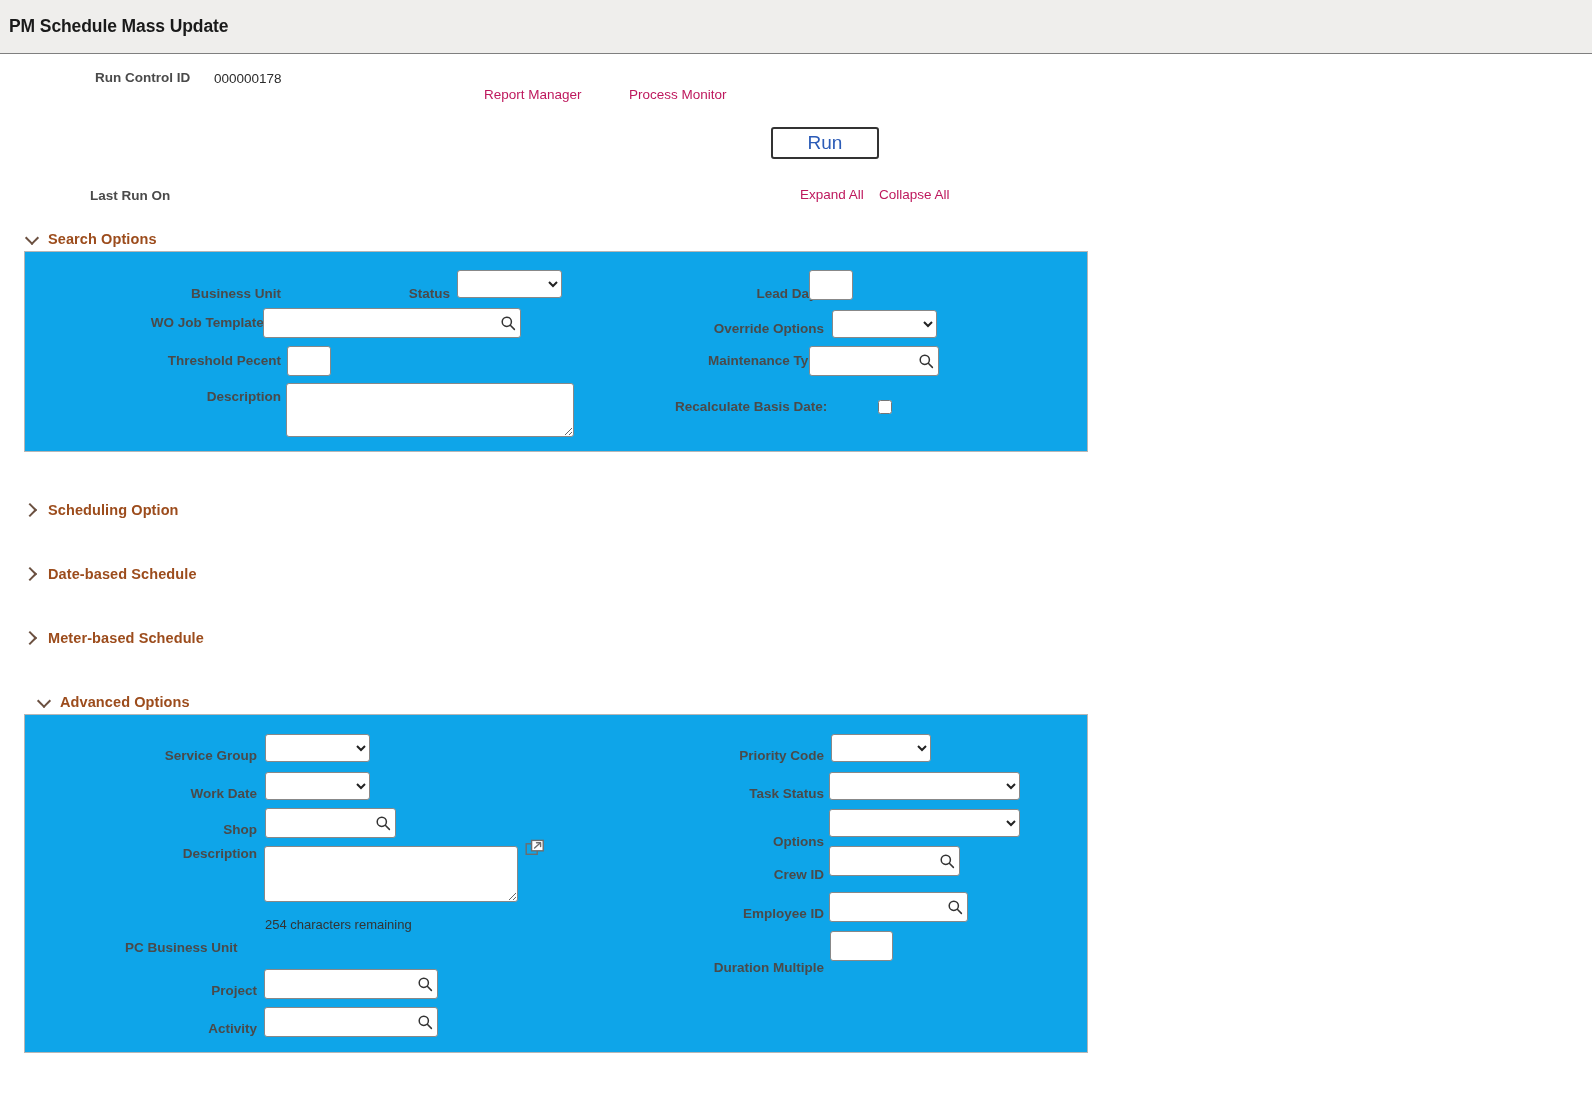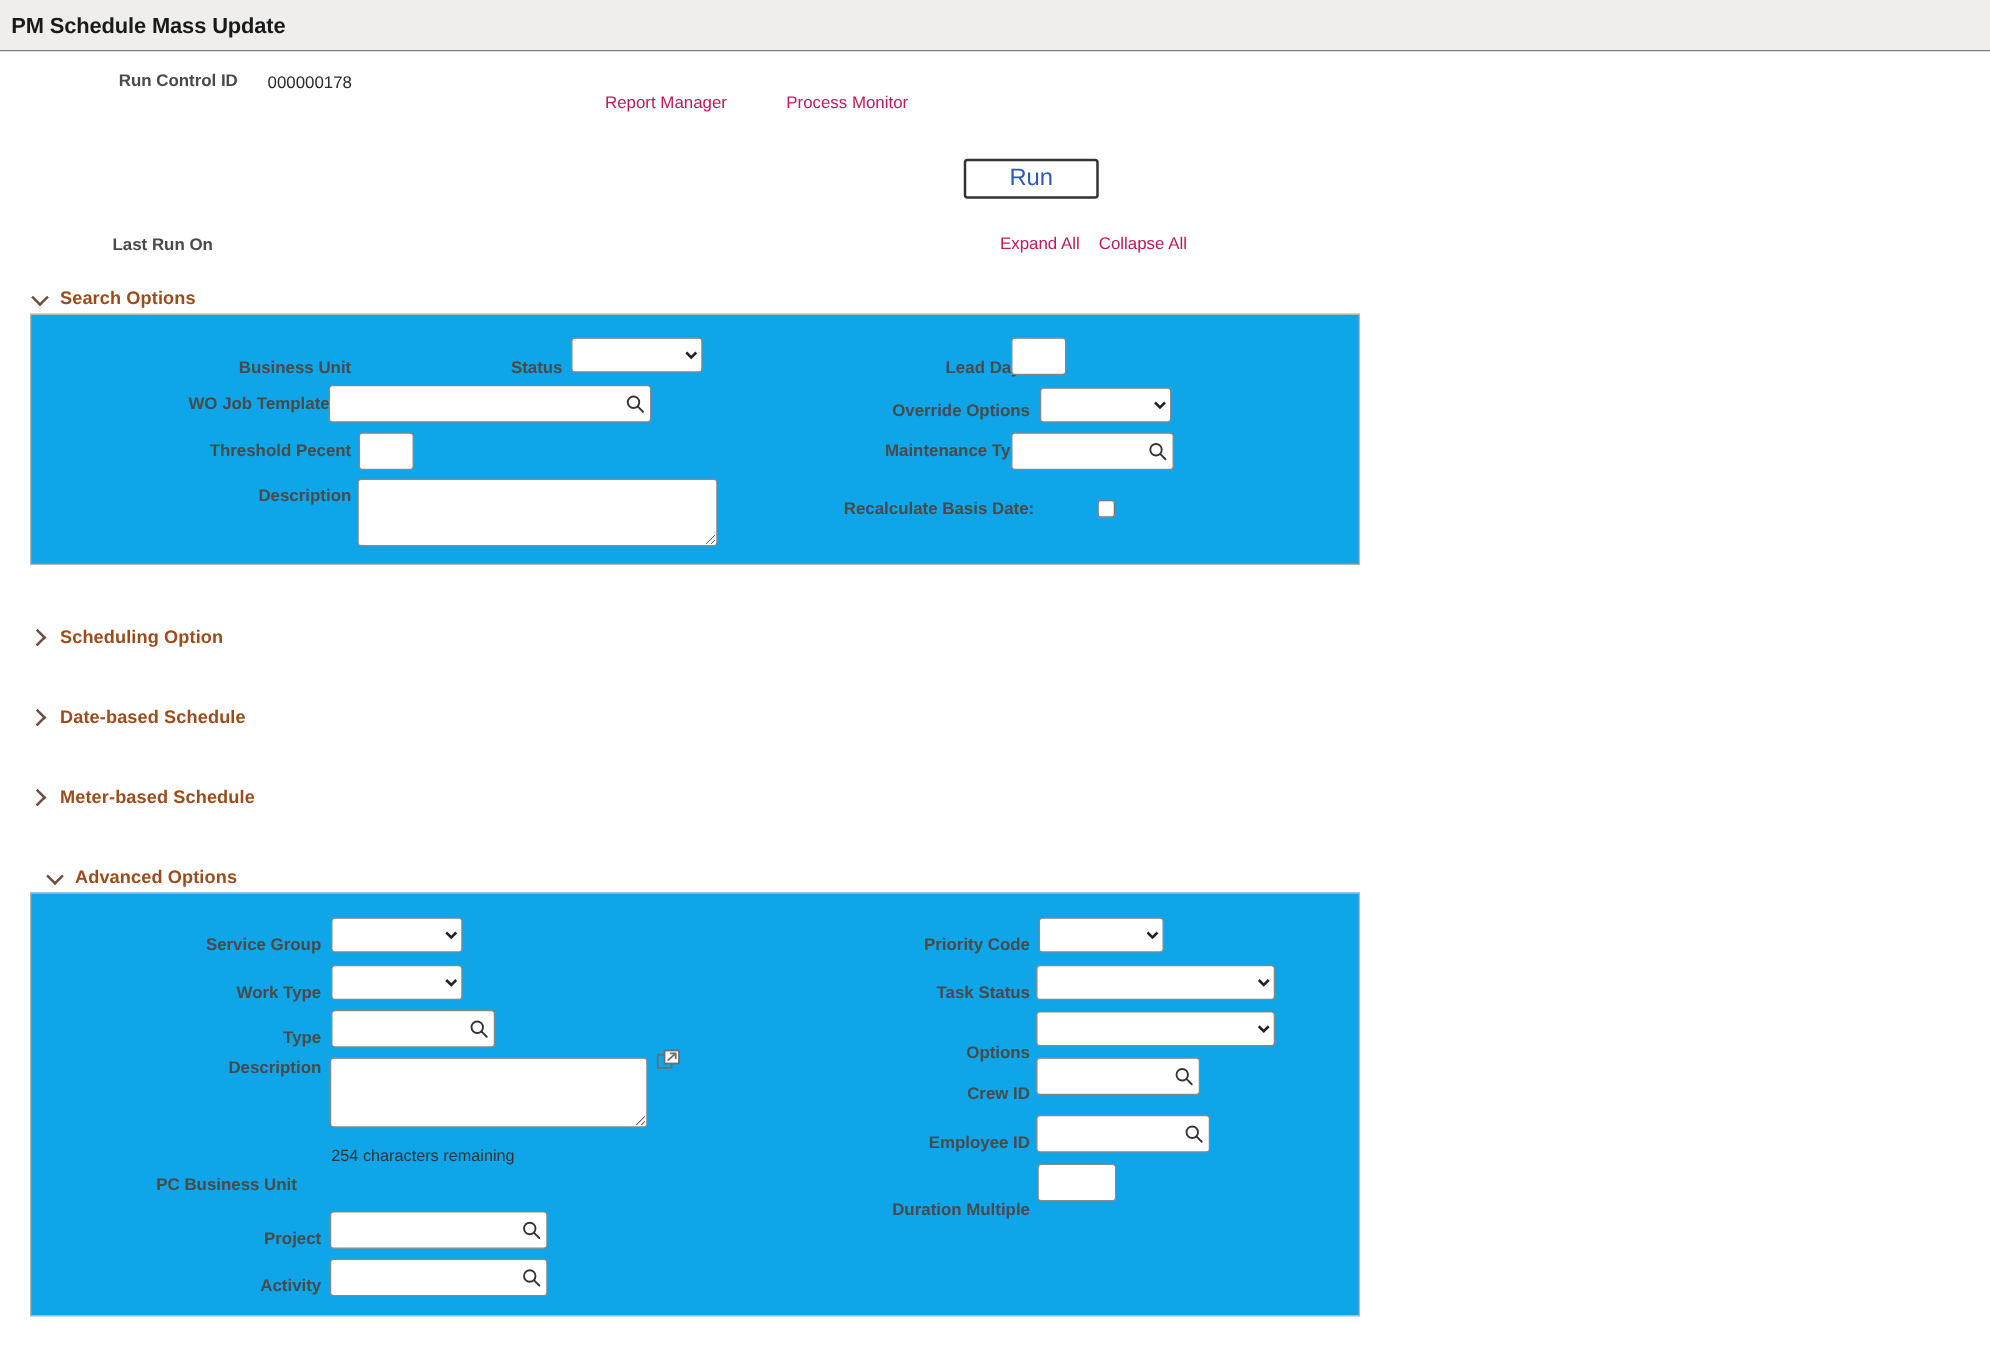--- a/index.html
+++ b/index.html
@@ -11,21 +11,21 @@
   #page {
     position: relative;
     width: 1592px;
     height: 1094px;
     background: #ffffff;
     overflow: hidden;
   }
 
   
   .page-header {
-    height: 41px;
+    height: 54px;
     background: #efeeec;
     border-bottom: 1px solid #7f7f7f;
     display: flex;
     align-items: center;
     padding-left: 9px;
   }
   .page-title {
     font-size: 17.5px;
     font-weight: bold;
     color: #1a1a1a;
@@ -307,24 +307,24 @@
   <div class="section-head abs" style="left:37px; top:694px;">
     <span class="chev down"></span>
     <span class="section-title">Advanced Options</span>
   </div>
 
   <div class="panel abs" style="left:24px; top:714px; width:1064px; height:339px;">
 
     <div class="lbl abs" style="left:100px; top:33px; width:132px; text-align:right;">Service Group</div>
     <select class="sel abs" style="left:240px; top:19px; width:105px;"><option></option></select>
 
-    <div class="lbl abs" style="left:100px; top:71px; width:132px; text-align:right;">Work Type</div>
+    <div class="lbl abs" style="left:100px; top:71px; width:132px; text-align:right;">Work Date</div>
     <select class="sel abs" style="left:240px; top:57px; width:105px;"><option></option></select>
 
-    <div class="lbl abs" style="left:100px; top:107px; width:132px; text-align:right;">Type</div>
+    <div class="lbl abs" style="left:100px; top:107px; width:132px; text-align:right;">Shop</div>
     <div class="lookup abs" style="left:240px; top:93px; width:131px; height:30px;">
       <input class="txt" type="text" style="height: 30px;">
       <span class="mag">
         <svg viewBox="0 0 16 16" width="16" height="16" fill="none" stroke="#333" stroke-width="1.5">
           <circle cx="6.8" cy="6.8" r="4.6"></circle>
             <line x1="10.3" y1="10.3" x2="14.4" y2="14.4" stroke-linecap="round"></line>
         </svg>
       </span>
     </div>
 

